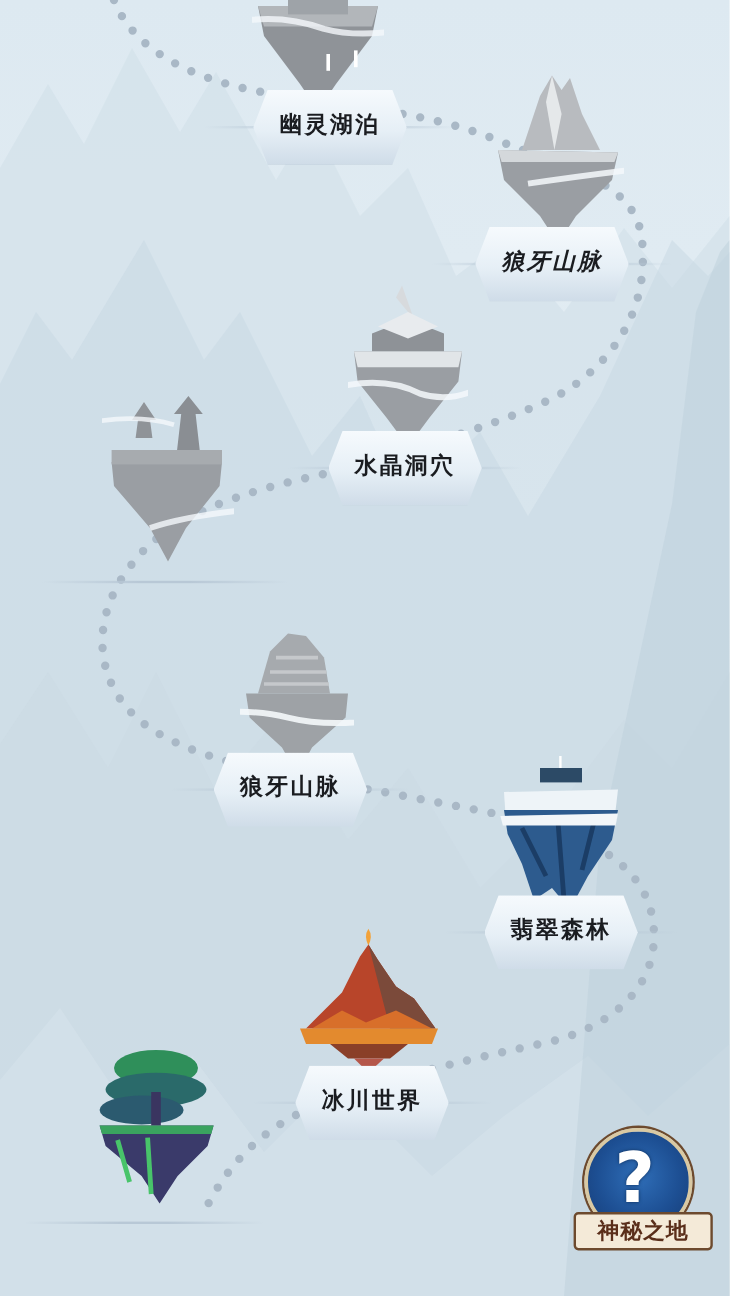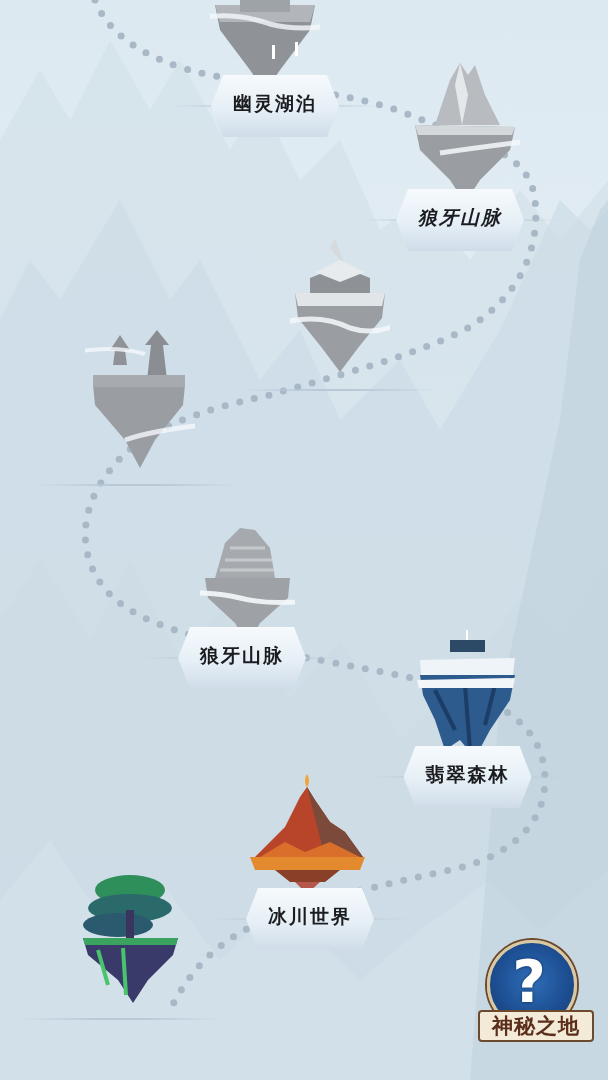--- a/index.html
+++ b/index.html
@@ -17,21 +17,21 @@
     box-shadow:0 1px 0 #9fb1c2;}
   .plate span{font-size:19px;font-weight:bold;color:#1a1c20;letter-spacing:2px;white-space:nowrap;}
   .mystery{position:absolute;left:472px;top:940px;width:124px;height:104px;}
   .mystery .medal{position:absolute;left:15px;top:0;width:84px;height:84px;border-radius:50%;
     background:radial-gradient(circle at 50% 45%,#2f6eb8 0%,#1d4f93 55%,#163a72 100%);
     border:3px solid #d9c9a3;box-shadow:0 0 0 2px #6d4a2e;}
   .mystery .q{position:absolute;left:15px;top:0;width:84px;height:84px;display:flex;align-items:center;justify-content:center;
     color:#fff;font-size:58px;font-weight:bold;font-family:"DejaVu Sans",sans-serif;text-shadow:0 0 3px #0d2b55;}
   .mystery .tag{position:absolute;left:6px;top:70px;width:112px;height:28px;border-radius:4px;
     background:#f4ead8;border:2px solid #6d4a2e;display:flex;align-items:center;justify-content:center;}
-  .mystery .tag span{font-size:21px;font-weight:bold;color:#5a2e1a;letter-spacing:1px;white-space:nowrap;}
+  .mystery .tag span{font-size:18px;font-weight:bold;color:#5a2e1a;letter-spacing:1px;white-space:nowrap;}
 </style>
 </head>
 <body>
 
 <svg class="bg" width="608" height="1080" viewBox="0 0 608 1080">
   <path d="M0 140 L40 70 L70 120 L110 40 L150 110 L180 60 L230 150 L260 100 L300 180 L340 140 L380 230 L420 200 L470 260 L520 190 L560 240 L608 180 L608 1080 L0 1080 Z" fill="#d3e1ea" opacity="0.7"></path>
   <path d="M0 320 L30 260 L60 300 L120 200 L170 300 L200 260 L260 380 L300 330 L340 420 L400 360 L440 430 L500 330 L560 200 L590 230 L608 210 L608 1080 L0 1080 Z" fill="#c9d8e3" opacity="0.55"></path>
   <path d="M0 620 L40 560 L90 640 L130 560 L180 660 L230 600 L290 700 L340 640 L400 740 L460 680 L520 600 L560 640 L608 560 L608 1080 L0 1080 Z" fill="#cbd9e3" opacity="0.5"></path>
   <path d="M0 900 L50 840 L110 930 L160 880 L220 960 L280 900 L360 980 L420 930 L490 880 L540 930 L608 870 L608 1080 L0 1080 Z" fill="#d6e3eb" opacity="0.6"></path>
   <path d="M470 1080 L500 700 L530 560 L560 420 L580 260 L600 210 L608 200 L608 1080 Z" fill="#c0d1dd" opacity="0.55"></path>
@@ -137,20 +137,23 @@
 
 <div class="label" style="left:360px;top:204px;width:200px;font-style:italic;">
   <div class="line" style="left:0;width:200px;"></div>
   <div class="plate">
       <span>狼牙山脉</span>
     </div>
 </div>
 
 <div class="label" style="left:240px;top:374px;width:195px;">
   <div class="line" style="left:0;width:195px;"></div>
+  <div class="plate">
+      <span>水晶洞穴</span>
+    </div>
 </div>
 
 <div class="label" style="left:35px;top:469px;width:205px;">
   <div class="line" style="left:0;width:205px;"></div>
 </div>
 
 <div class="label" style="left:142px;top:642px;width:200px;">
   <div class="line" style="left:0;width:200px;"></div>
   <div class="plate">
       <span>狼牙山脉</span>

